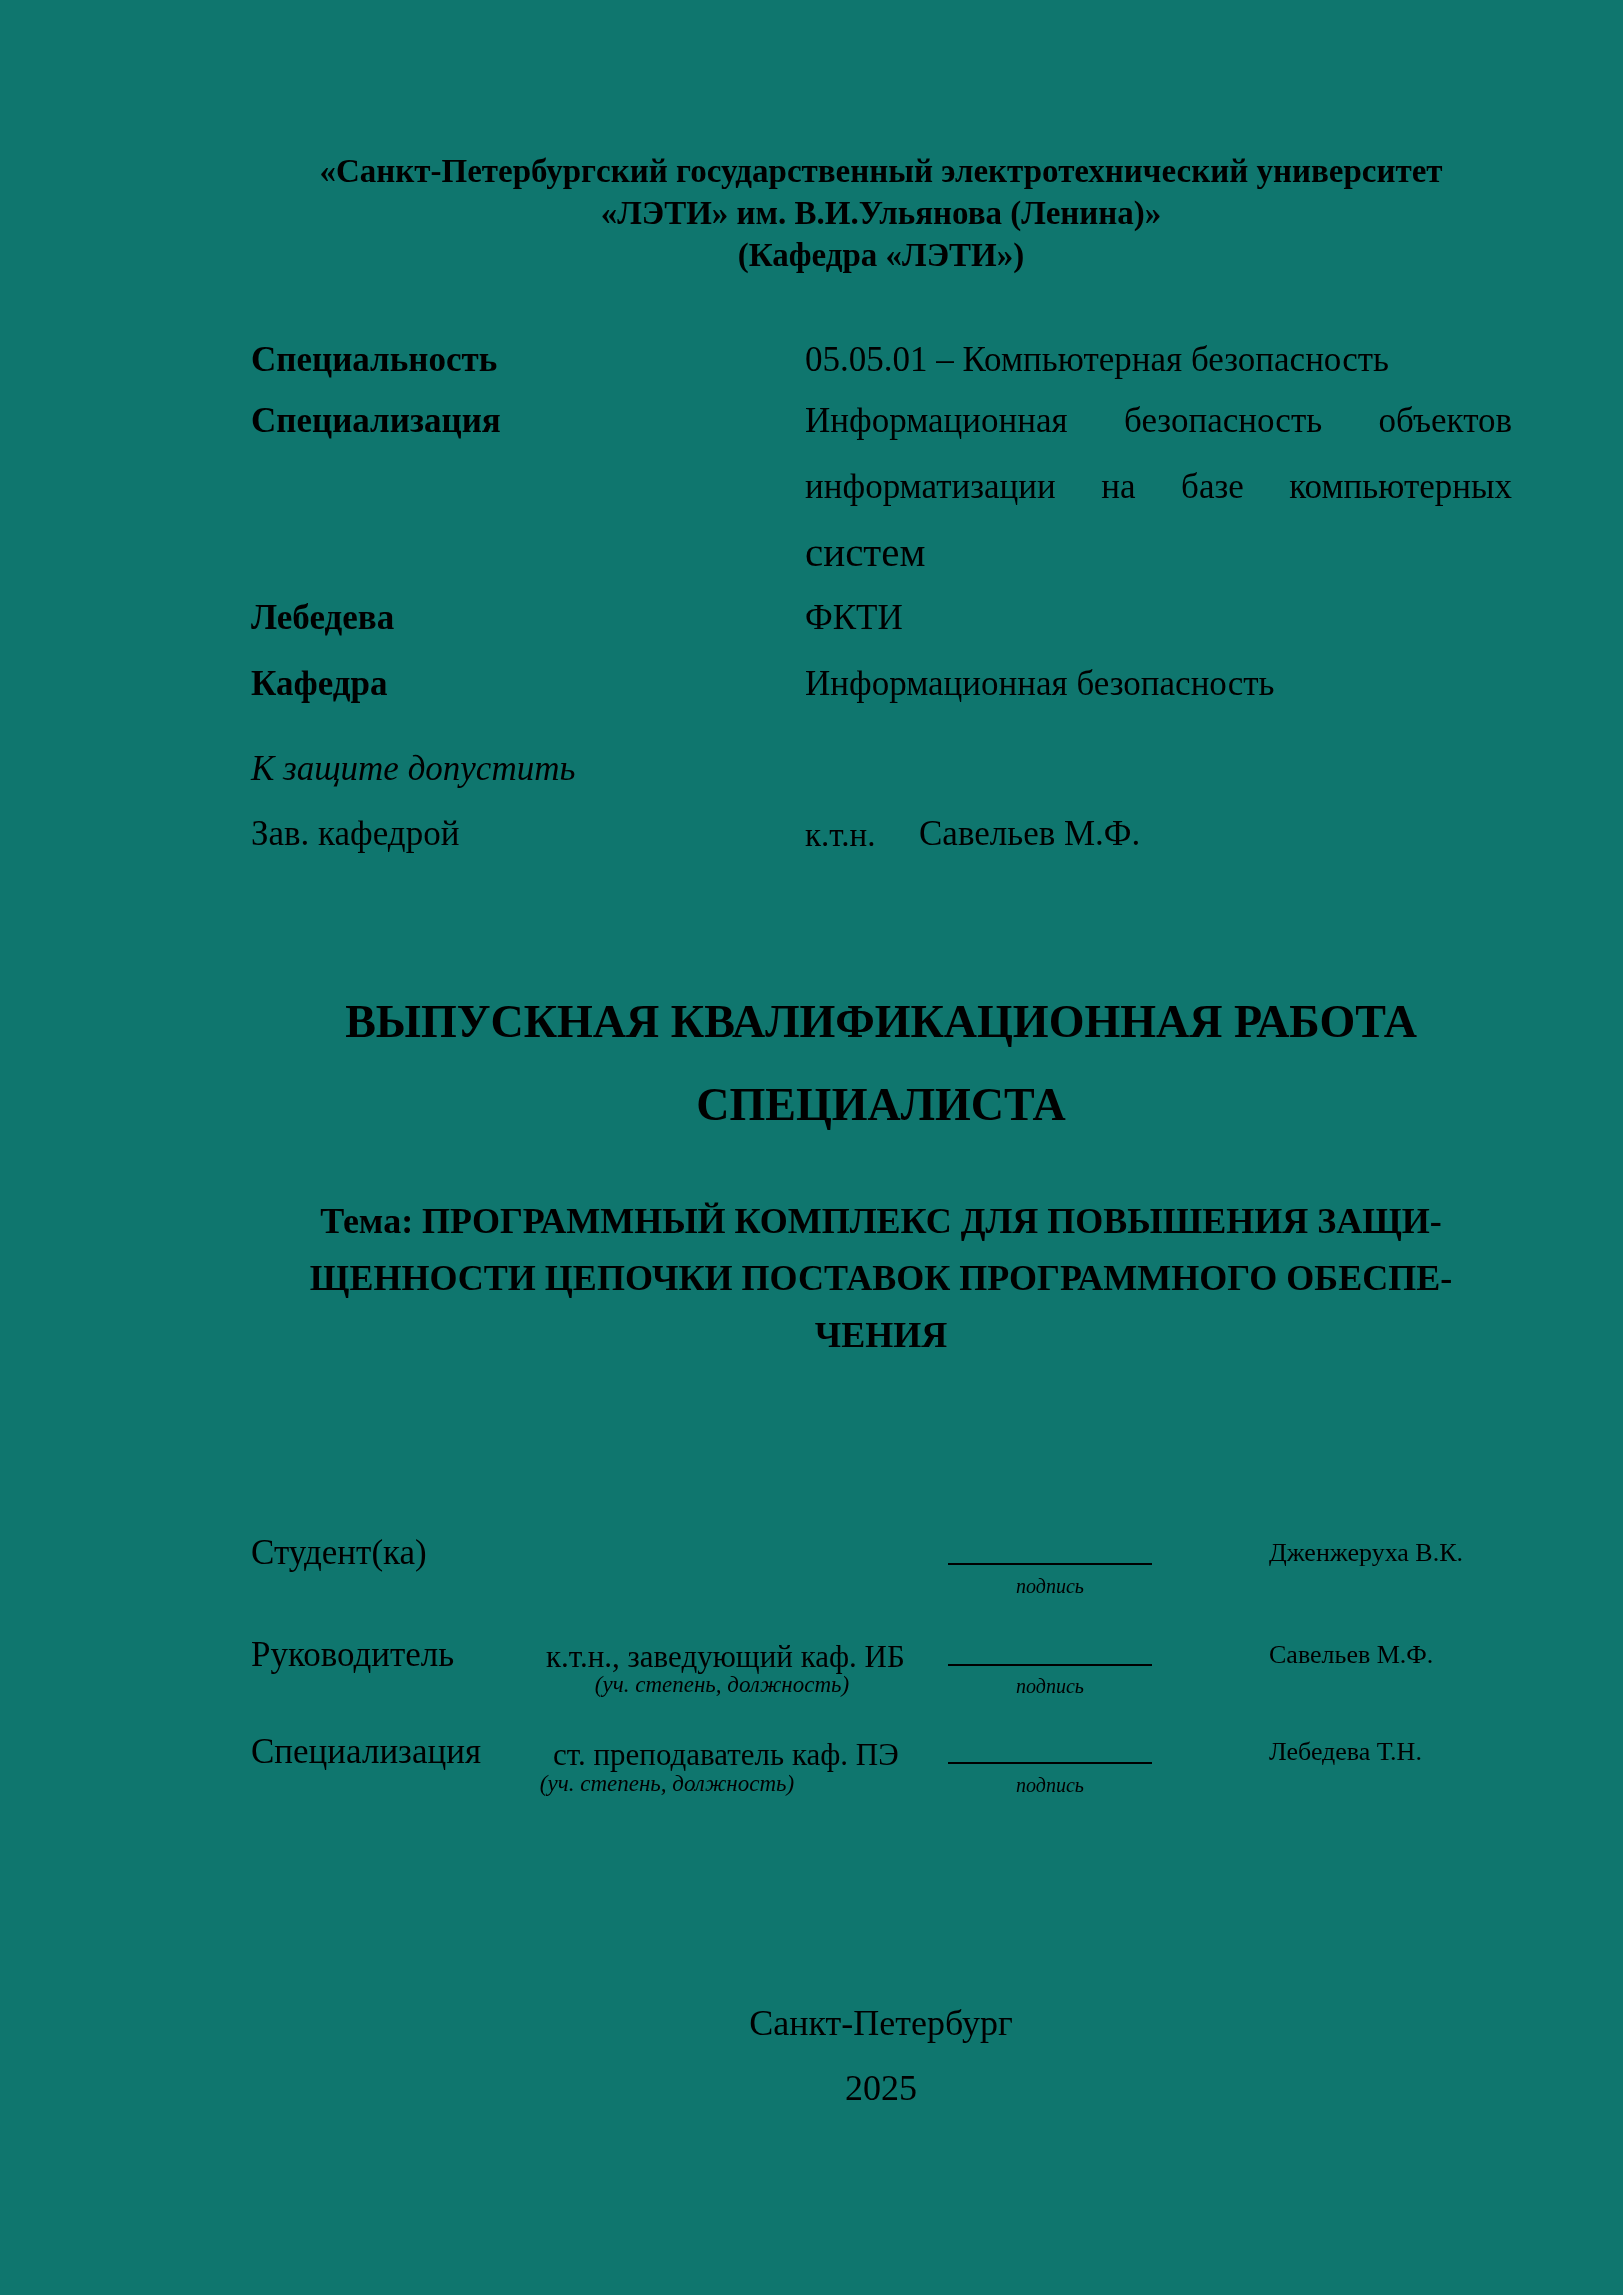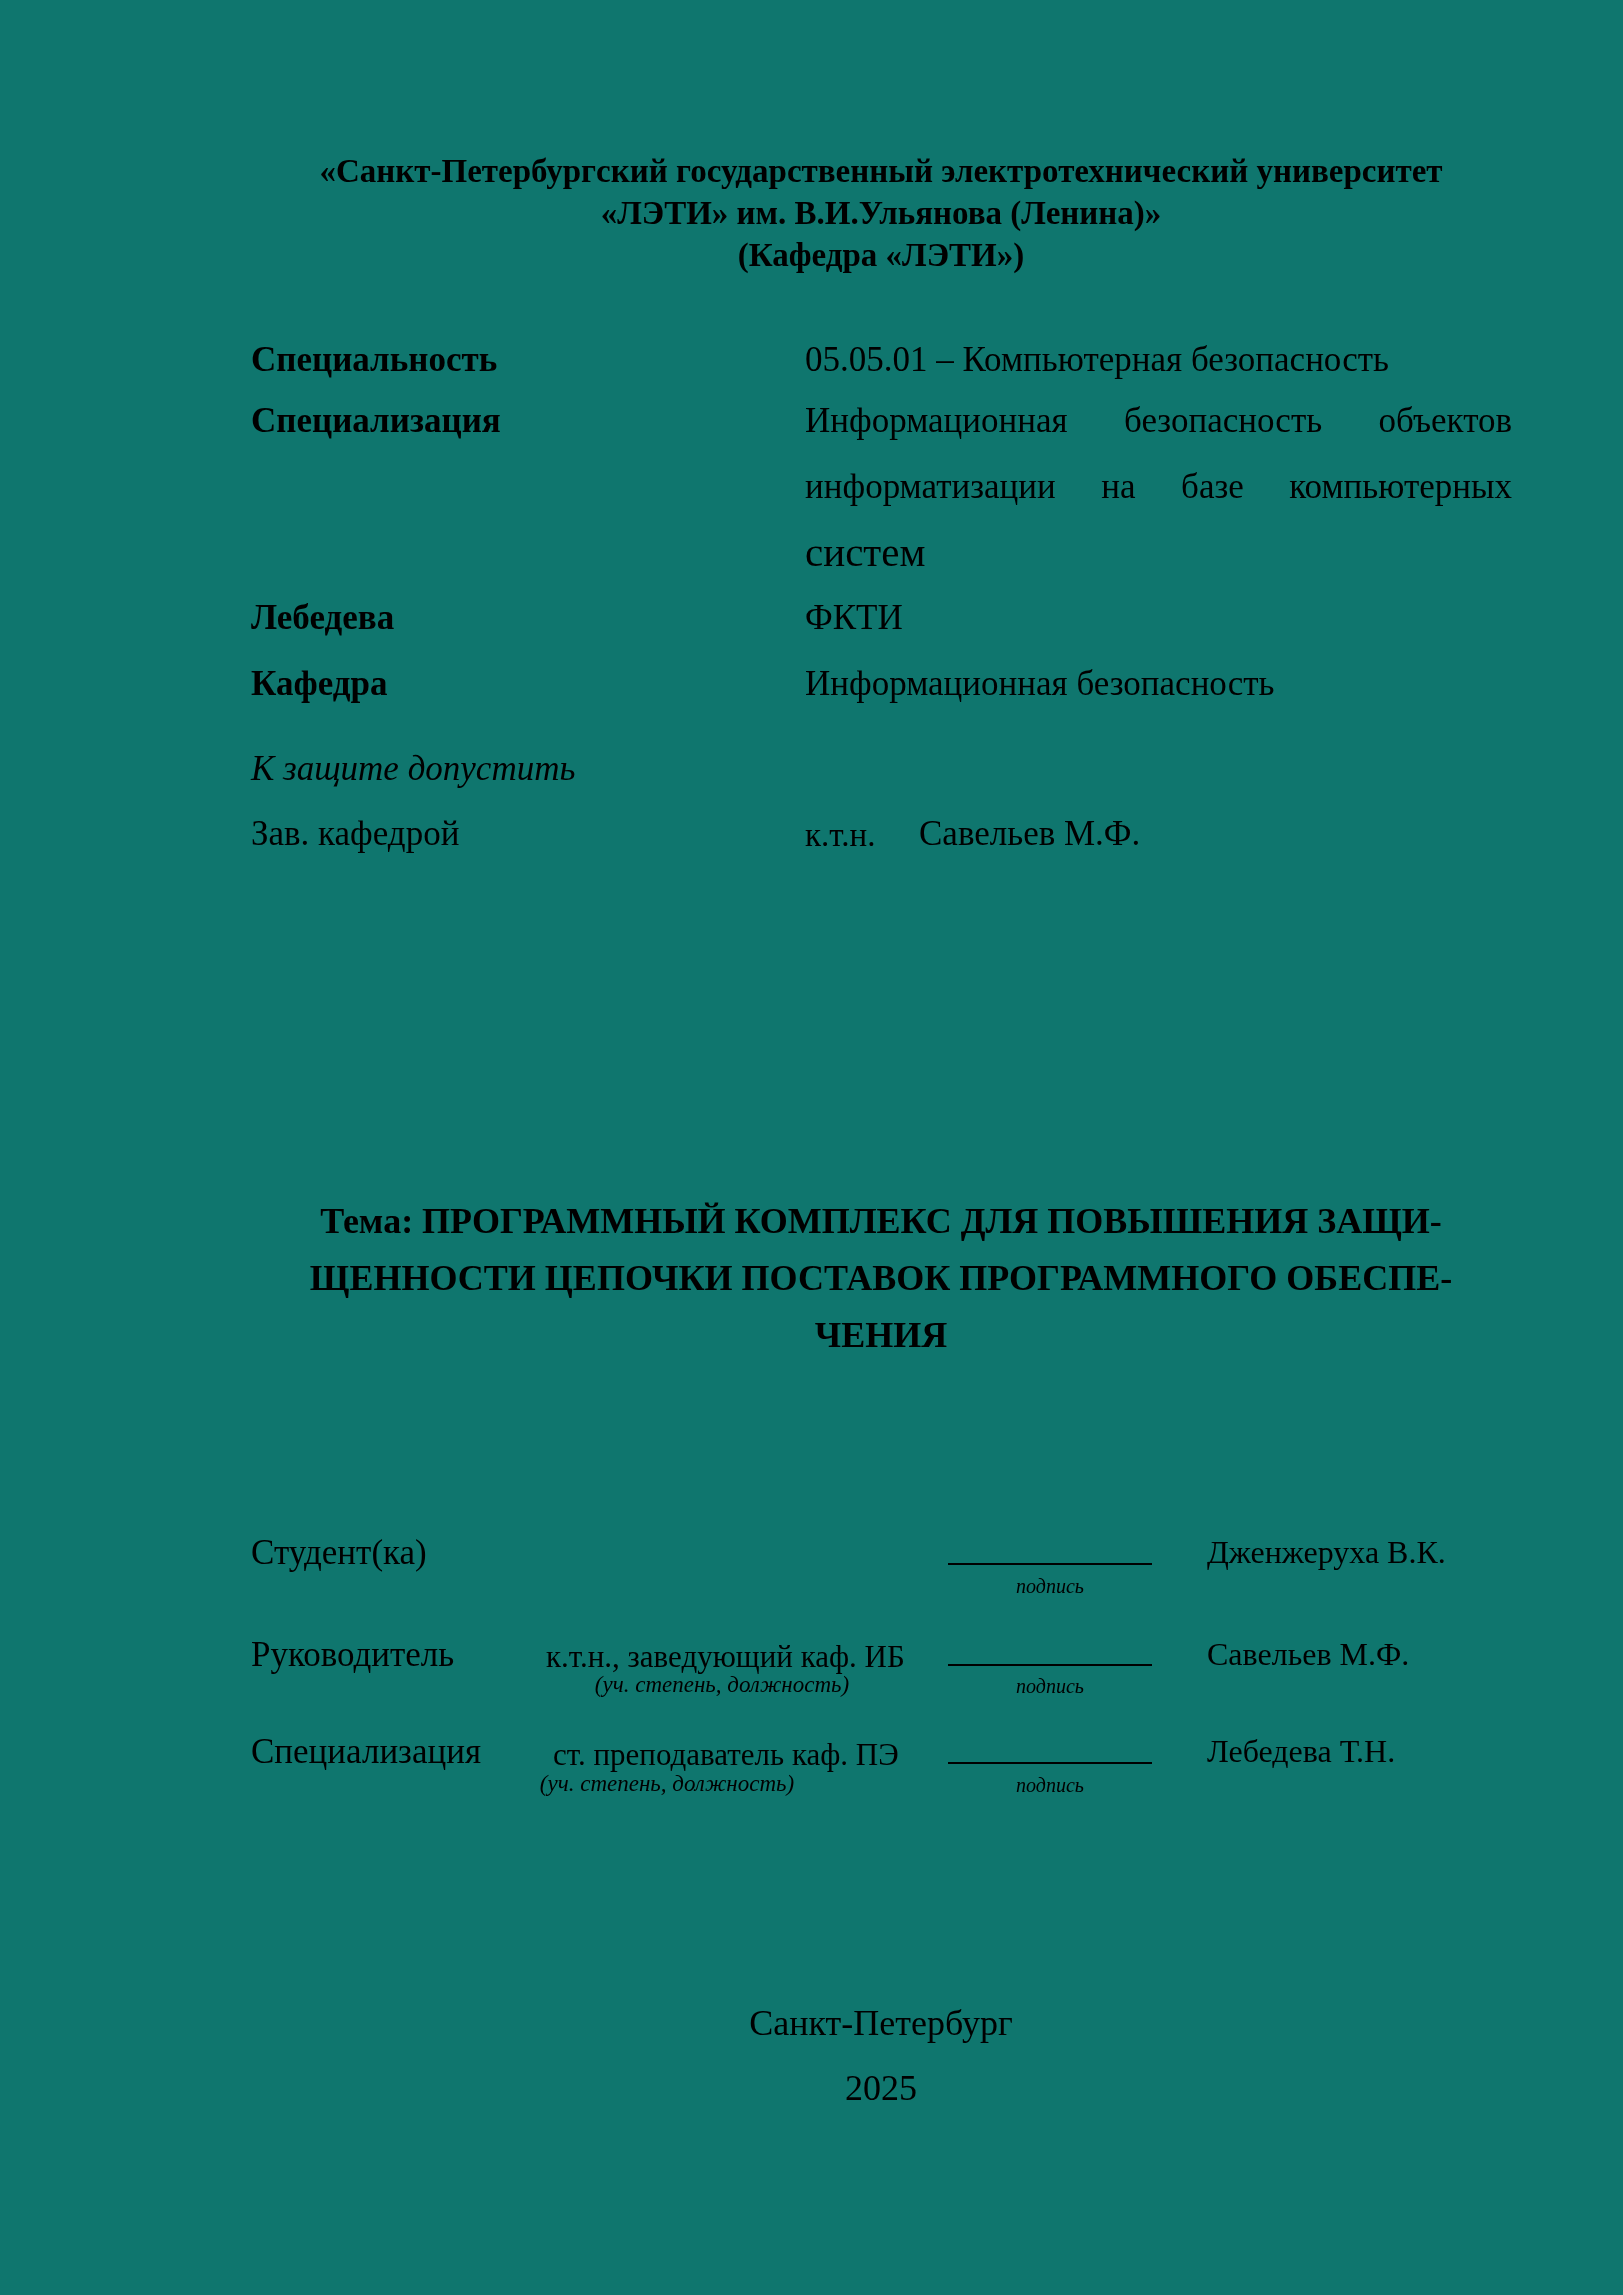--- a/index.html
+++ b/index.html
@@ -57,21 +57,21 @@
   .theme {
     left: 251px; top: 1193px; width: 1260px;
     font-size: 36px; font-weight: bold; line-height: 57px;
     text-align: center;
   }
   .theme div { white-space: nowrap; }
 
   
   .sig-label { left: 251px; font-size: 35px; line-height: 41px; white-space: nowrap; }
   .sig-pos   { font-size: 31px; line-height: 38px; white-space: nowrap; }
-  .sig-name  { left: 1207px; font-size: 32px; line-height: 41px; white-space: nowrap; text-align: center; }
+  .sig-name  { left: 1269px; font-size: 26px; line-height: 41px; white-space: nowrap; text-align: center; }
   .sig-line  {
     left: 948px; width: 204px; height: 0;
     border-top: 2.4px solid #000000;
   }
   .sig-caption {
     left: 948px; width: 204px; text-align: center;
     font-size: 20px; font-style: italic; line-height: 28px;
   }
   .deg-caption {
     text-align: center;
@@ -109,20 +109,24 @@
   <div class="abs val" style="top:597px">ФКТИ</div>
 
   <div class="abs lbl" style="top:663px">Кафедра</div>
   <div class="abs val" style="top:663px">Информационная безопасность</div>
 
   <div class="abs permit">К защите допустить</div>
   <div class="abs head-label">Зав. кафедрой</div>
   <div class="abs head-degree">к.т.н.</div>
   <div class="abs head-name">Савельев М.Ф.</div>
 
+  <div class="abs main-title">
+    <div>ВЫПУСКНАЯ КВАЛИФИКАЦИОННАЯ РАБОТА</div>
+    <div>СПЕЦИАЛИСТА</div>
+  </div>
 
   <div class="abs theme">
     <div>Тема: ПРОГРАММНЫЙ КОМПЛЕКС ДЛЯ ПОВЫШЕНИЯ ЗАЩИ-</div>
     <div>ЩЕННОСТИ ЦЕПОЧКИ ПОСТАВОК ПРОГРАММНОГО ОБЕСПЕ-</div>
     <div>ЧЕНИЯ</div>
   </div>
 
   <div class="abs sig-label" style="top:1532px">Студент(ка)</div>
   <div class="abs sig-line" style="top:1563px"></div>
   <div class="abs sig-caption" style="top:1572px">подпись</div>

